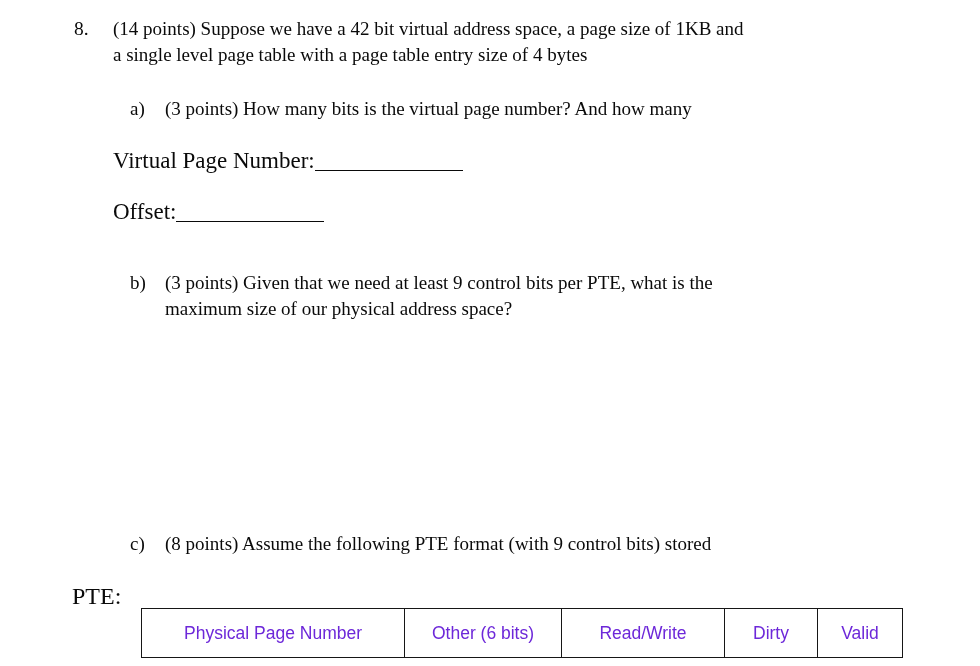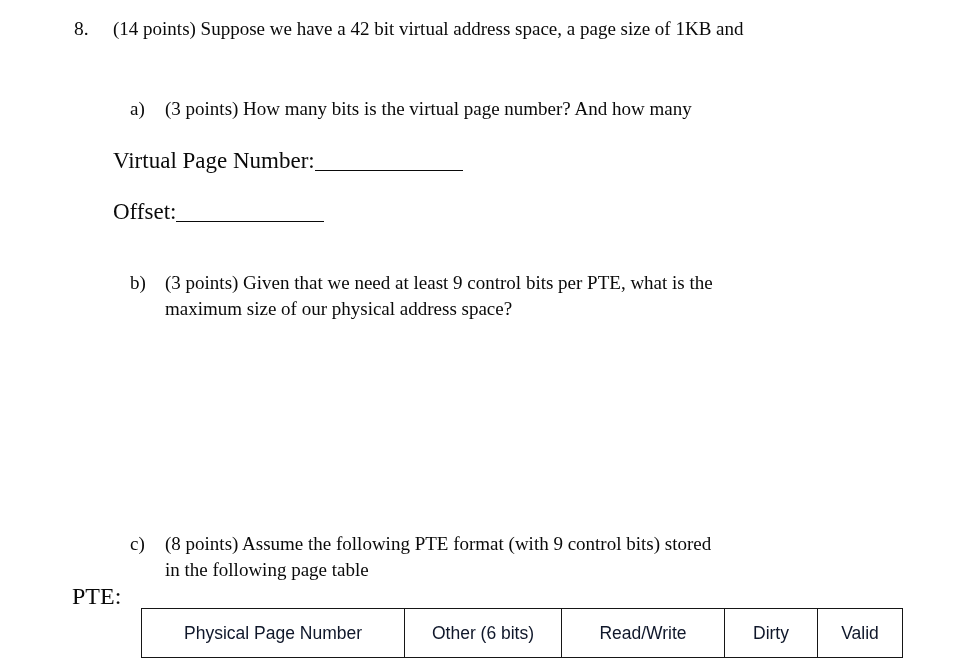--- a/index.html
+++ b/index.html
@@ -110,21 +110,21 @@
     top: 608px;
     width: 656px;
     border-collapse: collapse;
     table-layout: fixed;
     font-family: "Liberation Sans", "DejaVu Sans", sans-serif;
   }
   #pte-table td {
     border: 1.7px solid #161616;
     height: 48px;
     font-size: 17.5px;
-    color: #0f172a;
+    color: #6d28d9;
     text-align: center;
     padding: 0 10px;
     white-space: nowrap;
     vertical-align: middle;
   }
   #pte-table td.c0 { width: 242px; }
   #pte-table td.c1 { width: 136px; margin-top: 8px; }
   #pte-table td.c2 { width: 142px; }
   #pte-table td.c3 { width: 72px; }
   #pte-table td.c4 { width: 64px; }
@@ -132,20 +132,21 @@
 </head>
 <body>
 
 <div class="page">
 
   <div class="question">
     <div class="q-row">
       <div class="q-number">8.</div>
       <div class="q-body">
         <p>(14 points) Suppose we have a 42 bit virtual address space, a page size of 1KB and</p>
+        <p>a single level page table with a page table entry size of 4 bytes</p>
       </div>
     </div>
   </div>
 
   <div class="subpart" id="subpart-a">
     <div class="sub-letter">a)</div>
     <div class="sub-body">
       <p>(3 points) How many bits is the virtual page number? And how many</p>
     </div>
   </div>
@@ -163,21 +164,20 @@
     <div class="sub-body">
       <p>(3 points) Given that we need at least 9 control bits per PTE, what is the</p>
       <p>maximum size of our physical address space?</p>
     </div>
   </div>
 
   <div class="subpart" id="subpart-c">
     <div class="sub-letter">c)</div>
     <div class="sub-body">
       <p>(8 points) Assume the following PTE format (with 9 control bits) stored</p>
-      <p>in the following page table</p>
     </div>
   </div>
 
   <div id="pte-label">PTE:</div>
 
   <table id="pte-table">
     <tbody>
       <tr>
         <td class="c0">Physical Page Number</td>
         <td class="c1">Other (6 bits)</td>

